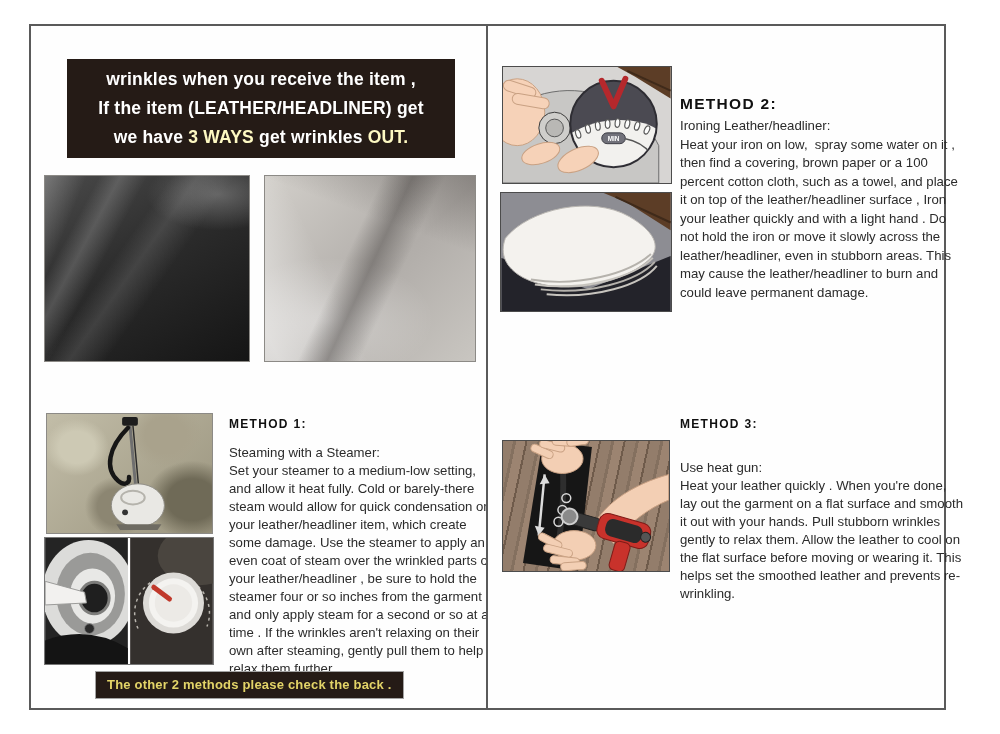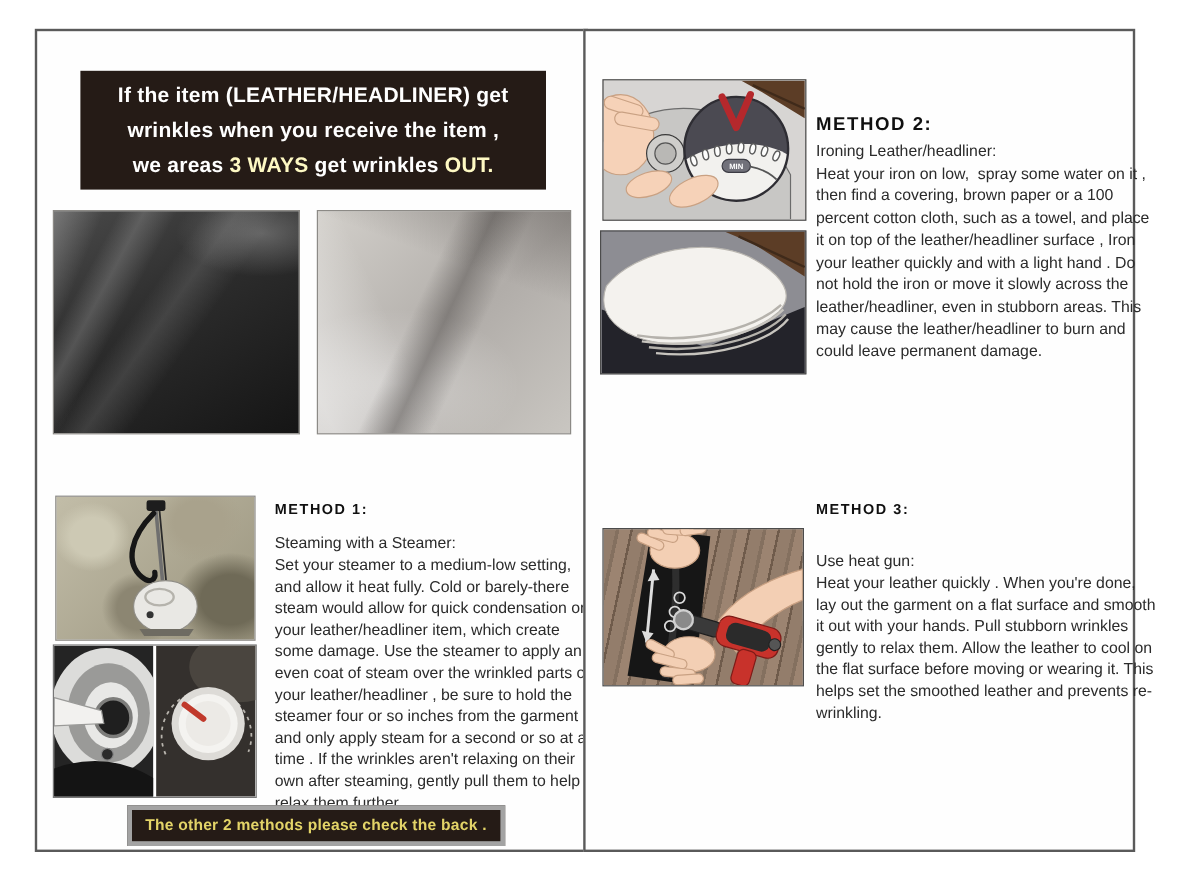--- a/index.html
+++ b/index.html
@@ -61,44 +61,44 @@
   .m2-text { left:192px; top:69px;  width:281px; }
   .m2-text h2 { font-size:15.5px; }
   .m2-text .sub { margin-top:4px; }
   .m2-text .sub, .m2-text .body { line-height:18.5px; }
   .m3-text { left:192px; top:391px; width:286px; }
   .m3-text .sub { margin-top:28px; }
   .m3-text .sub, .m3-text .body { line-height:18px; }
 
   
   .footer-note {
-    position:absolute; left:75px; top:645px;
-    background:#251b16; border:4px solid #a3a3a3;
+    position:absolute; left:64px; top:645px;
+    background:#251b16; border:1px solid #a3a3a3;
     color:#e3d468; font-size:13px; font-weight:bold; letter-spacing:.2px;
     padding:5px 11px 6px; white-space:nowrap;
   }
 
   
   .ph-iron  { left:14px; top:40px;  width:170px; height:118px; border:1px solid #4c4c4c; background:#d7d5d3; }
   .ph-towel { left:12px; top:166px; width:172px; height:120px; border:1px solid #4c4c4c; background:#8d8d93; }
   .ph-heatgun { left:14px; top:414px; width:168px; height:132px; border:1px solid #4c4c4c;
     background:repeating-linear-gradient(102deg, #937d6b 0 10px, #84705f 10px 13px, #9c8471 13px 22px, #6f5b4b 22px 24px);
   }
 </style>
 </head>
 <body>
 
 <div class="sheet">
 
   <section class="panel left">
 
     <div class="banner">
+      <div>wrinkles when you receive the item ,</div>
       <div>If the item (LEATHER/HEADLINER) get</div>
-      <div>wrinkles when you receive the item ,</div>
-      <div><span>we areas </span><span class="hl">3 WAYS</span><span> get wrinkles </span><span class="hl">OUT.</span></div>
+      <div><span>we have </span><span class="hl">3 WAYS</span><span> get wrinkles </span><span class="hl">OUT.</span></div>
     </div>
 
     <div class="photo ph-leather"></div>
     <div class="photo ph-fabric"></div>
 
     <div class="photo ph-steamer">
       <svg viewBox="0 0 167 121">
         <rect x="76" y="3" width="16" height="9" rx="2" fill="#1d1d1d"></rect>
         <line x1="84" y1="12" x2="90" y2="76" stroke="#6f6f6f" stroke-width="3"></line>
         <line x1="87" y1="12" x2="93" y2="76" stroke="#2a2a2a" stroke-width="1.5"></line>

